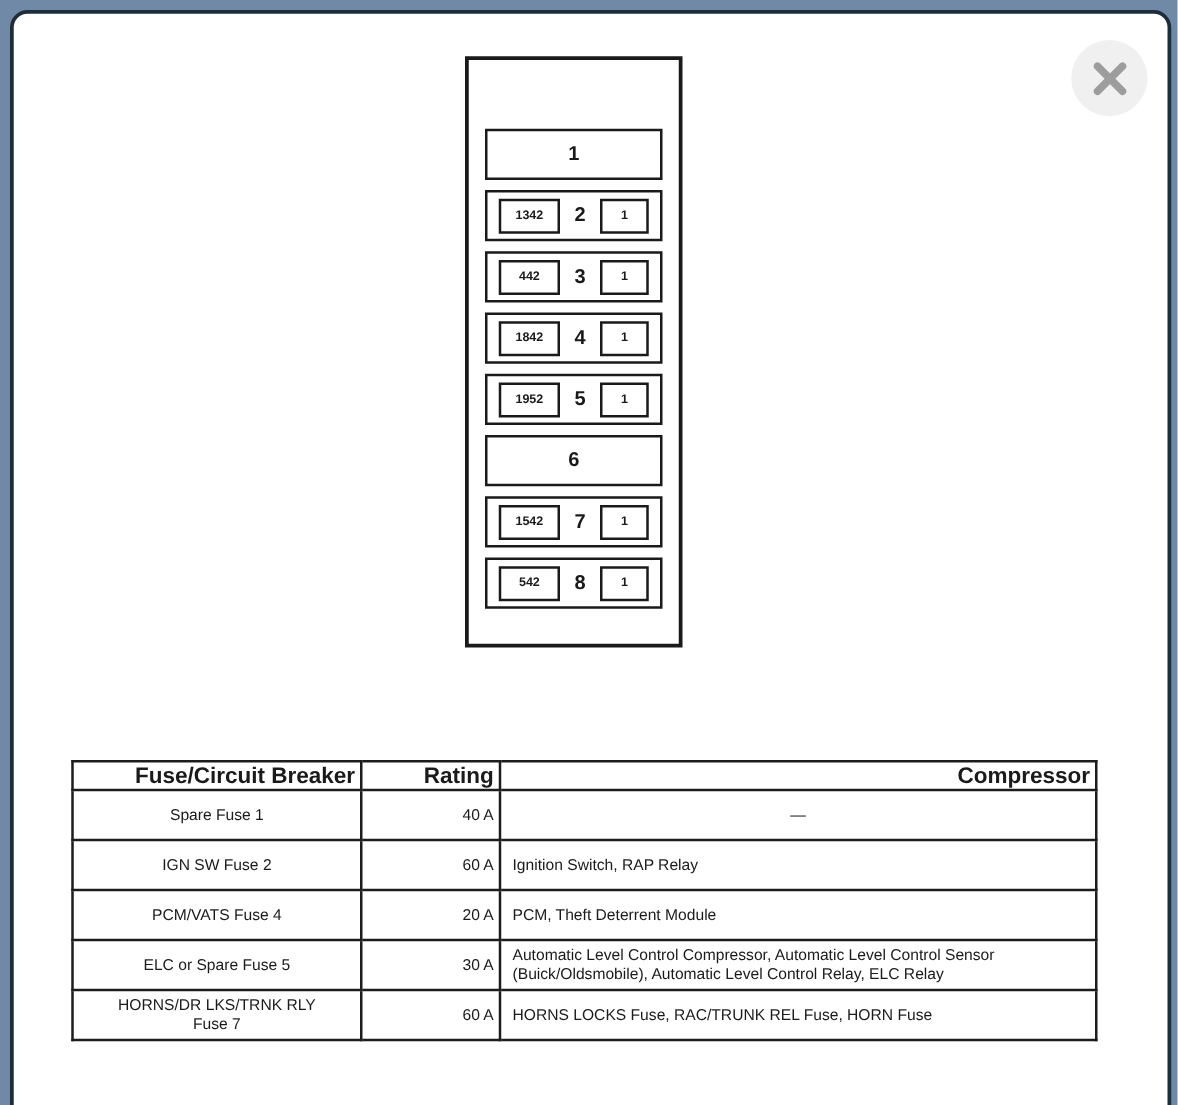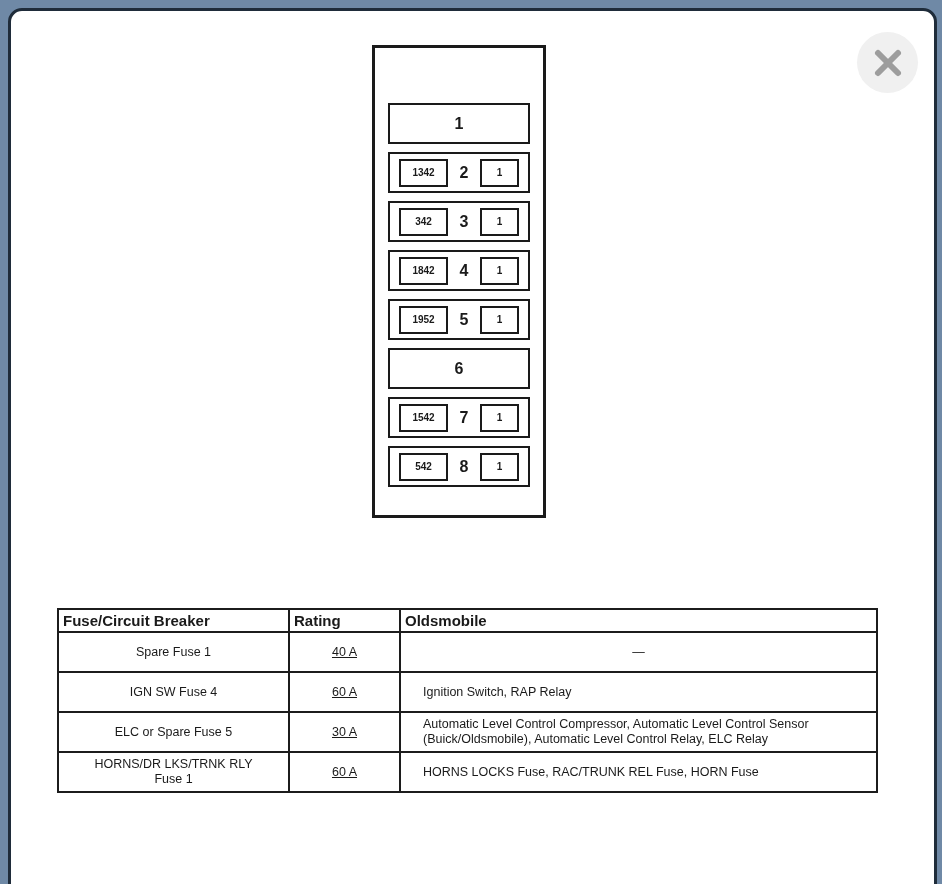--- a/index.html
+++ b/index.html
@@ -81,27 +81,27 @@
   .fuse-table col.c2{width:111px;}
   .fuse-table th,.fuse-table td{
     border:2px solid #1c1c1c;
     font-size:12.5px;
     line-height:15px;
     padding:3px 4px;
     vertical-align:middle;
     height:40px;
   }
   .fuse-table th{
-    font-size:15px;font-weight:bold;text-align:left;
+    font-size:18px;font-weight:bold;text-align:right;
     height:23px;
     margin-top:32px;
   }
   .fuse-table td.fuse{text-align:center;white-space:pre-line;}
-  .fuse-table td.rating{text-align:center;text-decoration:underline;}
-  .fuse-table td.desc{text-align:left;padding-left:22px;white-space:pre-line;}
+  .fuse-table td.rating{text-align:right;}
+  .fuse-table td.desc{text-align:left;padding-left:9px;white-space:pre-line;}
   .fuse-table td.desc.dash{text-align:center;padding-left:4px;}
 </style>
 </head>
 <body>
 
 <div class="panel">
 
   <button class="close" aria-label="Close">
     <svg width="30" height="30" viewBox="0 0 30 30">
       <line x1="5" y1="5" x2="25" y2="25" stroke="#9d9d9d" stroke-width="6" stroke-linecap="round"></line>
@@ -115,21 +115,21 @@
       <span class="pos">1</span>
     </div>
   </div><div class="slot">
     <div class="slot-box">
       <span class="mini left">1342</span>
       <span class="pos">2</span>
       <span class="mini right">1</span>
     </div>
   </div><div class="slot">
     <div class="slot-box">
-      <span class="mini left">342</span>
+      <span class="mini left">442</span>
       <span class="pos">3</span>
       <span class="mini right">1</span>
     </div>
   </div><div class="slot">
     <div class="slot-box">
       <span class="mini left">1842</span>
       <span class="pos">4</span>
       <span class="mini right">1</span>
     </div>
   </div><div class="slot">
@@ -160,42 +160,47 @@
   <table class="fuse-table">
     <colgroup>
         <col class="c1">
         <col class="c2">
         <col class="c3">
       </colgroup>
     <thead>
       <tr>
         <th>Fuse/Circuit Breaker</th>
         <th>Rating</th>
-        <th>Oldsmobile</th>
+        <th>Compressor</th>
       </tr>
     </thead>
     <tbody>
         <tr>
     <td class="fuse">Spare Fuse 1</td>
     <td class="rating">40 A</td>
     <td class="desc dash">—</td>
   </tr>
         <tr>
-    <td class="fuse">IGN SW Fuse 4</td>
+    <td class="fuse">IGN SW Fuse 2</td>
     <td class="rating">60 A</td>
     <td class="desc">Ignition Switch, RAP Relay</td>
+  </tr>
+        <tr>
+    <td class="fuse">PCM/VATS Fuse 4</td>
+    <td class="rating">20 A</td>
+    <td class="desc">PCM, Theft Deterrent Module</td>
   </tr>
         <tr>
     <td class="fuse">ELC or Spare Fuse 5</td>
     <td class="rating">30 A</td>
     <td class="desc">Automatic Level Control Compressor, Automatic Level Control Sensor
 (Buick/Oldsmobile), Automatic Level Control Relay, ELC Relay</td>
   </tr>
         <tr>
     <td class="fuse">HORNS/DR LKS/TRNK RLY
-Fuse 1</td>
+Fuse 7</td>
     <td class="rating">60 A</td>
     <td class="desc">HORNS LOCKS Fuse, RAC/TRUNK REL Fuse, HORN Fuse</td>
   </tr>
       </tbody>
   </table>
 
 </div>
 
 </body></html>

